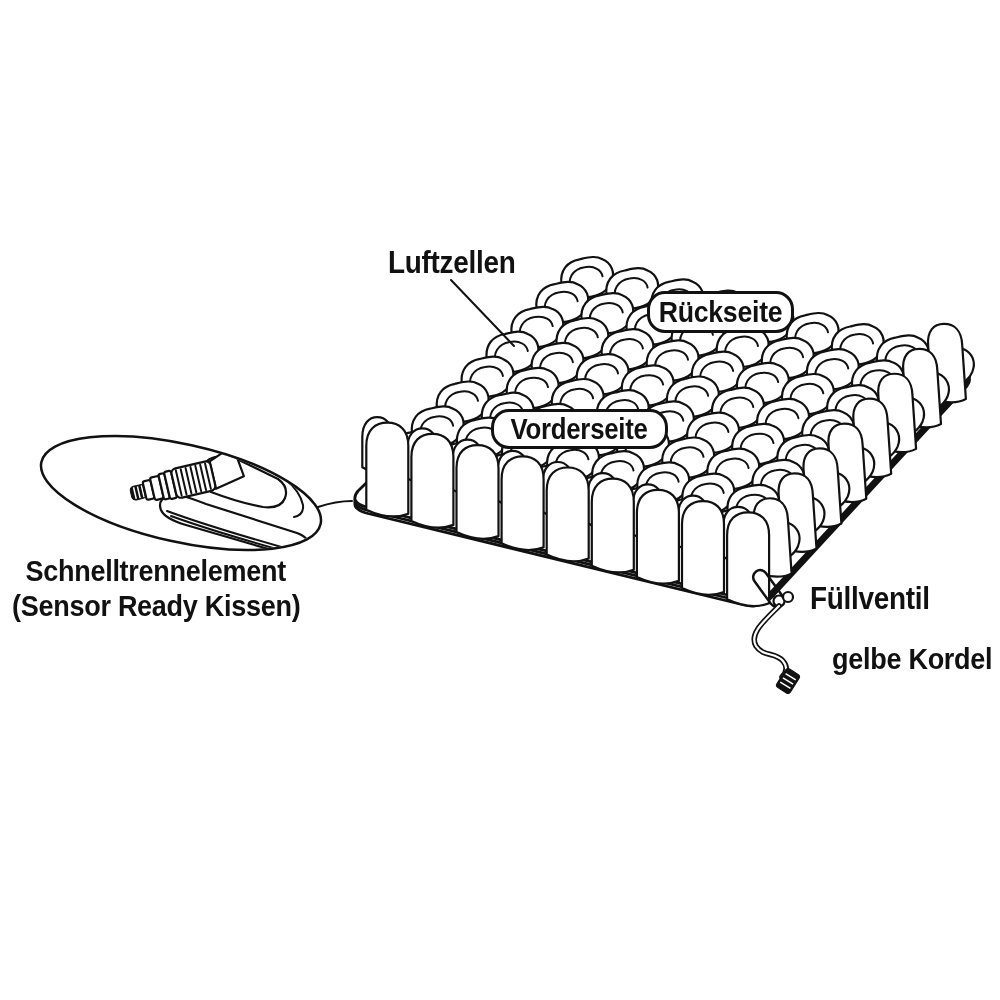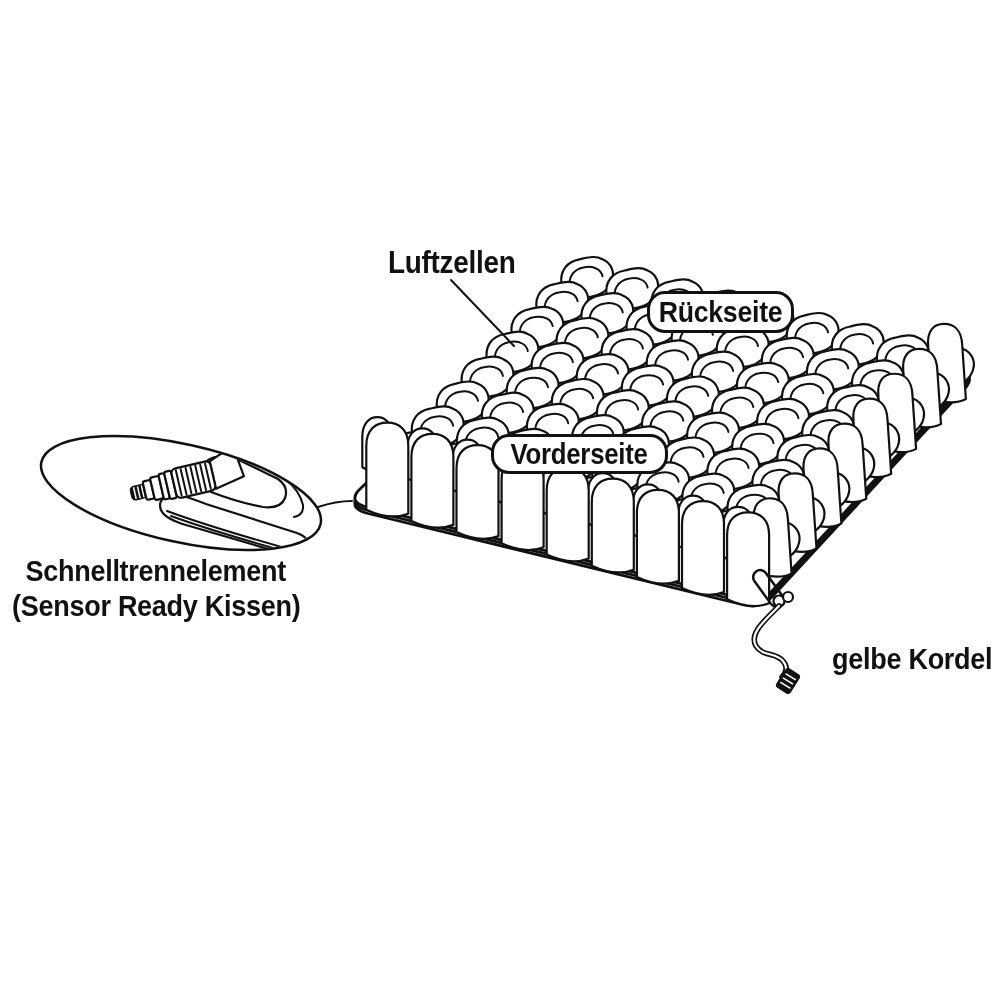--- a/index.html
+++ b/index.html
@@ -203,27 +203,30 @@
   </svg>
 
   <div class="lbl" style="left:388px;top:245px;">
     <span>Luftzellen</span>
   </div>
 
   <div class="callout-box" style="left:647px;top:291px;width:147px;height:42px;font-size:30px;">
     <span>Rückseite</span>
   </div>
 
-  <div class="callout-box" style="left:491px;top:409px;width:177px;height:40px;font-size:29px;margin-top:25px;">
+  <div class="callout-box" style="left:491px;top:409px;width:177px;height:40px;font-size:29px;">
     <span>Vorderseite</span>
   </div>
 
   <div id="lbl-schnell">
     <div><span>Schnelltrennelement</span></div>
     <div><span>(Sensor Ready Kissen)</span></div>
   </div>
 
+  <div class="lbl" style="left:810px;top:581px;">
+    <span>Füllventil</span>
+  </div>
 
   <div class="lbl" style="left:832px;top:642px;font-size:30px;">
     <span>gelbe Kordel</span>
   </div>
 
 </div>
 
 </body></html>

